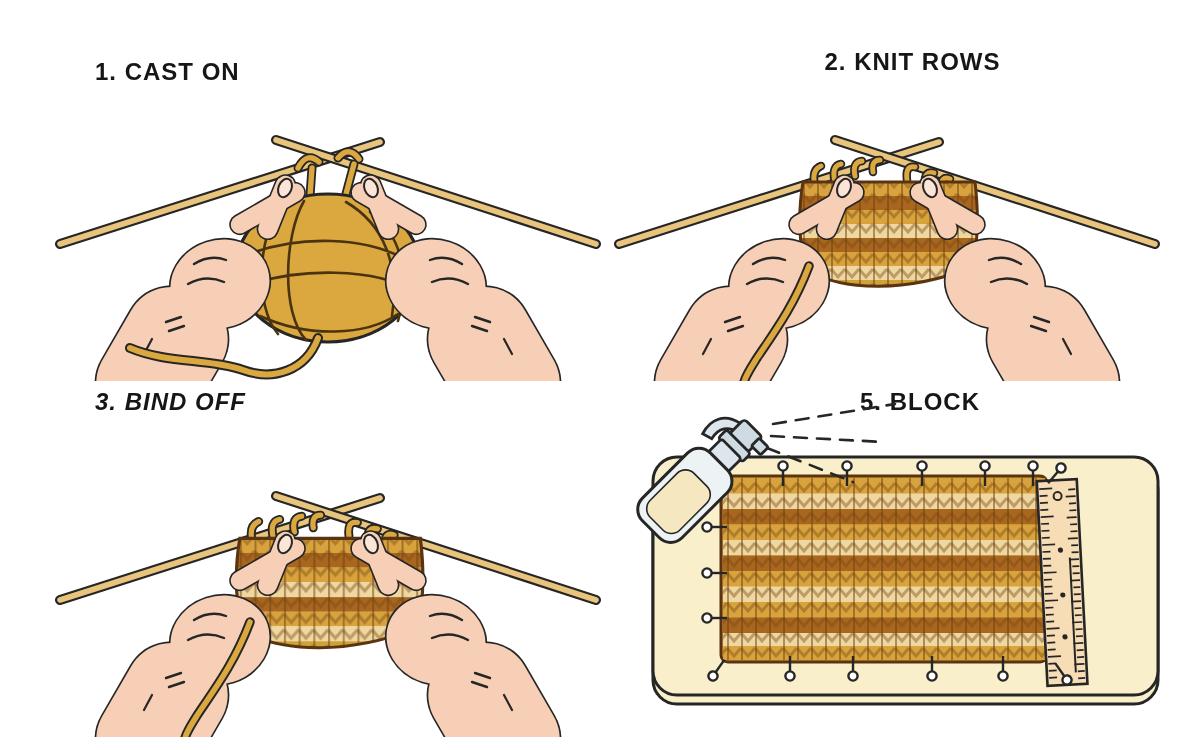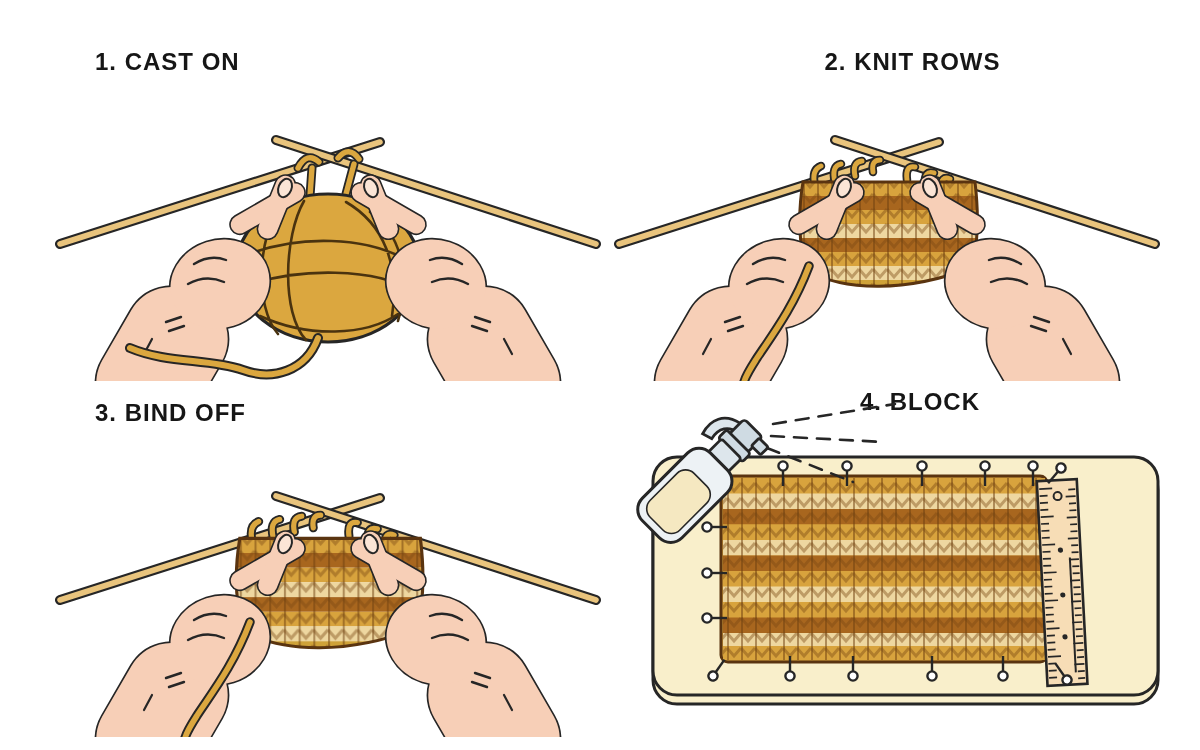--- a/index.html
+++ b/index.html
@@ -8,22 +8,22 @@
   .panel{position:absolute;}
   .panel h2{margin:0;font-size:24px;font-weight:bold;letter-spacing:1px;color:#161616;
             font-family:"Liberation Sans","DejaVu Sans",sans-serif;}
   .art{position:absolute;}
   #p1{left:60px;top:28px;width:545px;height:350px;}
   #p2{left:615px;top:28px;width:560px;height:350px;}
   #p3{left:60px;top:372px;width:545px;height:370px;}
   #p4{left:615px;top:382px;width:575px;height:360px;}
   #p1 h2,#p3 h2{margin-left:35px;}
   #p2 h2,#p4 h2{margin-left:35px;text-align:center;}
-  #p1 h2{margin-top:20px;}#p2 h2{margin-top:20px;}
-  #p3 h2{margin-top:27px;}#p4 h2{margin-top:6px;}
+  #p1 h2{margin-top:30px;}#p2 h2{margin-top:20px;}
+  #p3 h2{margin-top:16px;font-style:italic;}#p4 h2{margin-top:6px;}
   #p1 .art{left:-12px;top:88px;}
   #p2 .art{left:-8px;top:88px;}
   #p3 .art{left:-12px;top:100px;}
   #p4 .art{left:0px;top:8px;}
 </style>
 </head>
 <body>
 
 <svg width="0" height="0" style="position:absolute" aria-hidden="true">
   <defs>
@@ -167,21 +167,21 @@
       <g>
           <use href="#hands-pair"></use>
         </g>
       <g>
           <use href="#strand-drop"></use>
         </g>
     </svg>
   </section>
 
   <section class="panel" id="p4">
-    <h2>4. BLOCK</h2>
+    <h2>5. BLOCK</h2>
     <svg class="art" width="570" height="350" viewBox="0 0 570 350">
 
       <g>
         <rect x="38" y="76" width="505" height="238" rx="24" fill="#f9efcb" stroke="#262626" stroke-width="3"></rect>
         <rect x="38" y="67" width="505" height="238" rx="24" fill="#f9efcb" stroke="#262626" stroke-width="3"></rect>
       </g>
 
       <g>
         <rect x="106" y="86" width="326" height="186" rx="7" fill="#d8a33d" stroke="#5a3410" stroke-width="3"></rect>
         <g>

